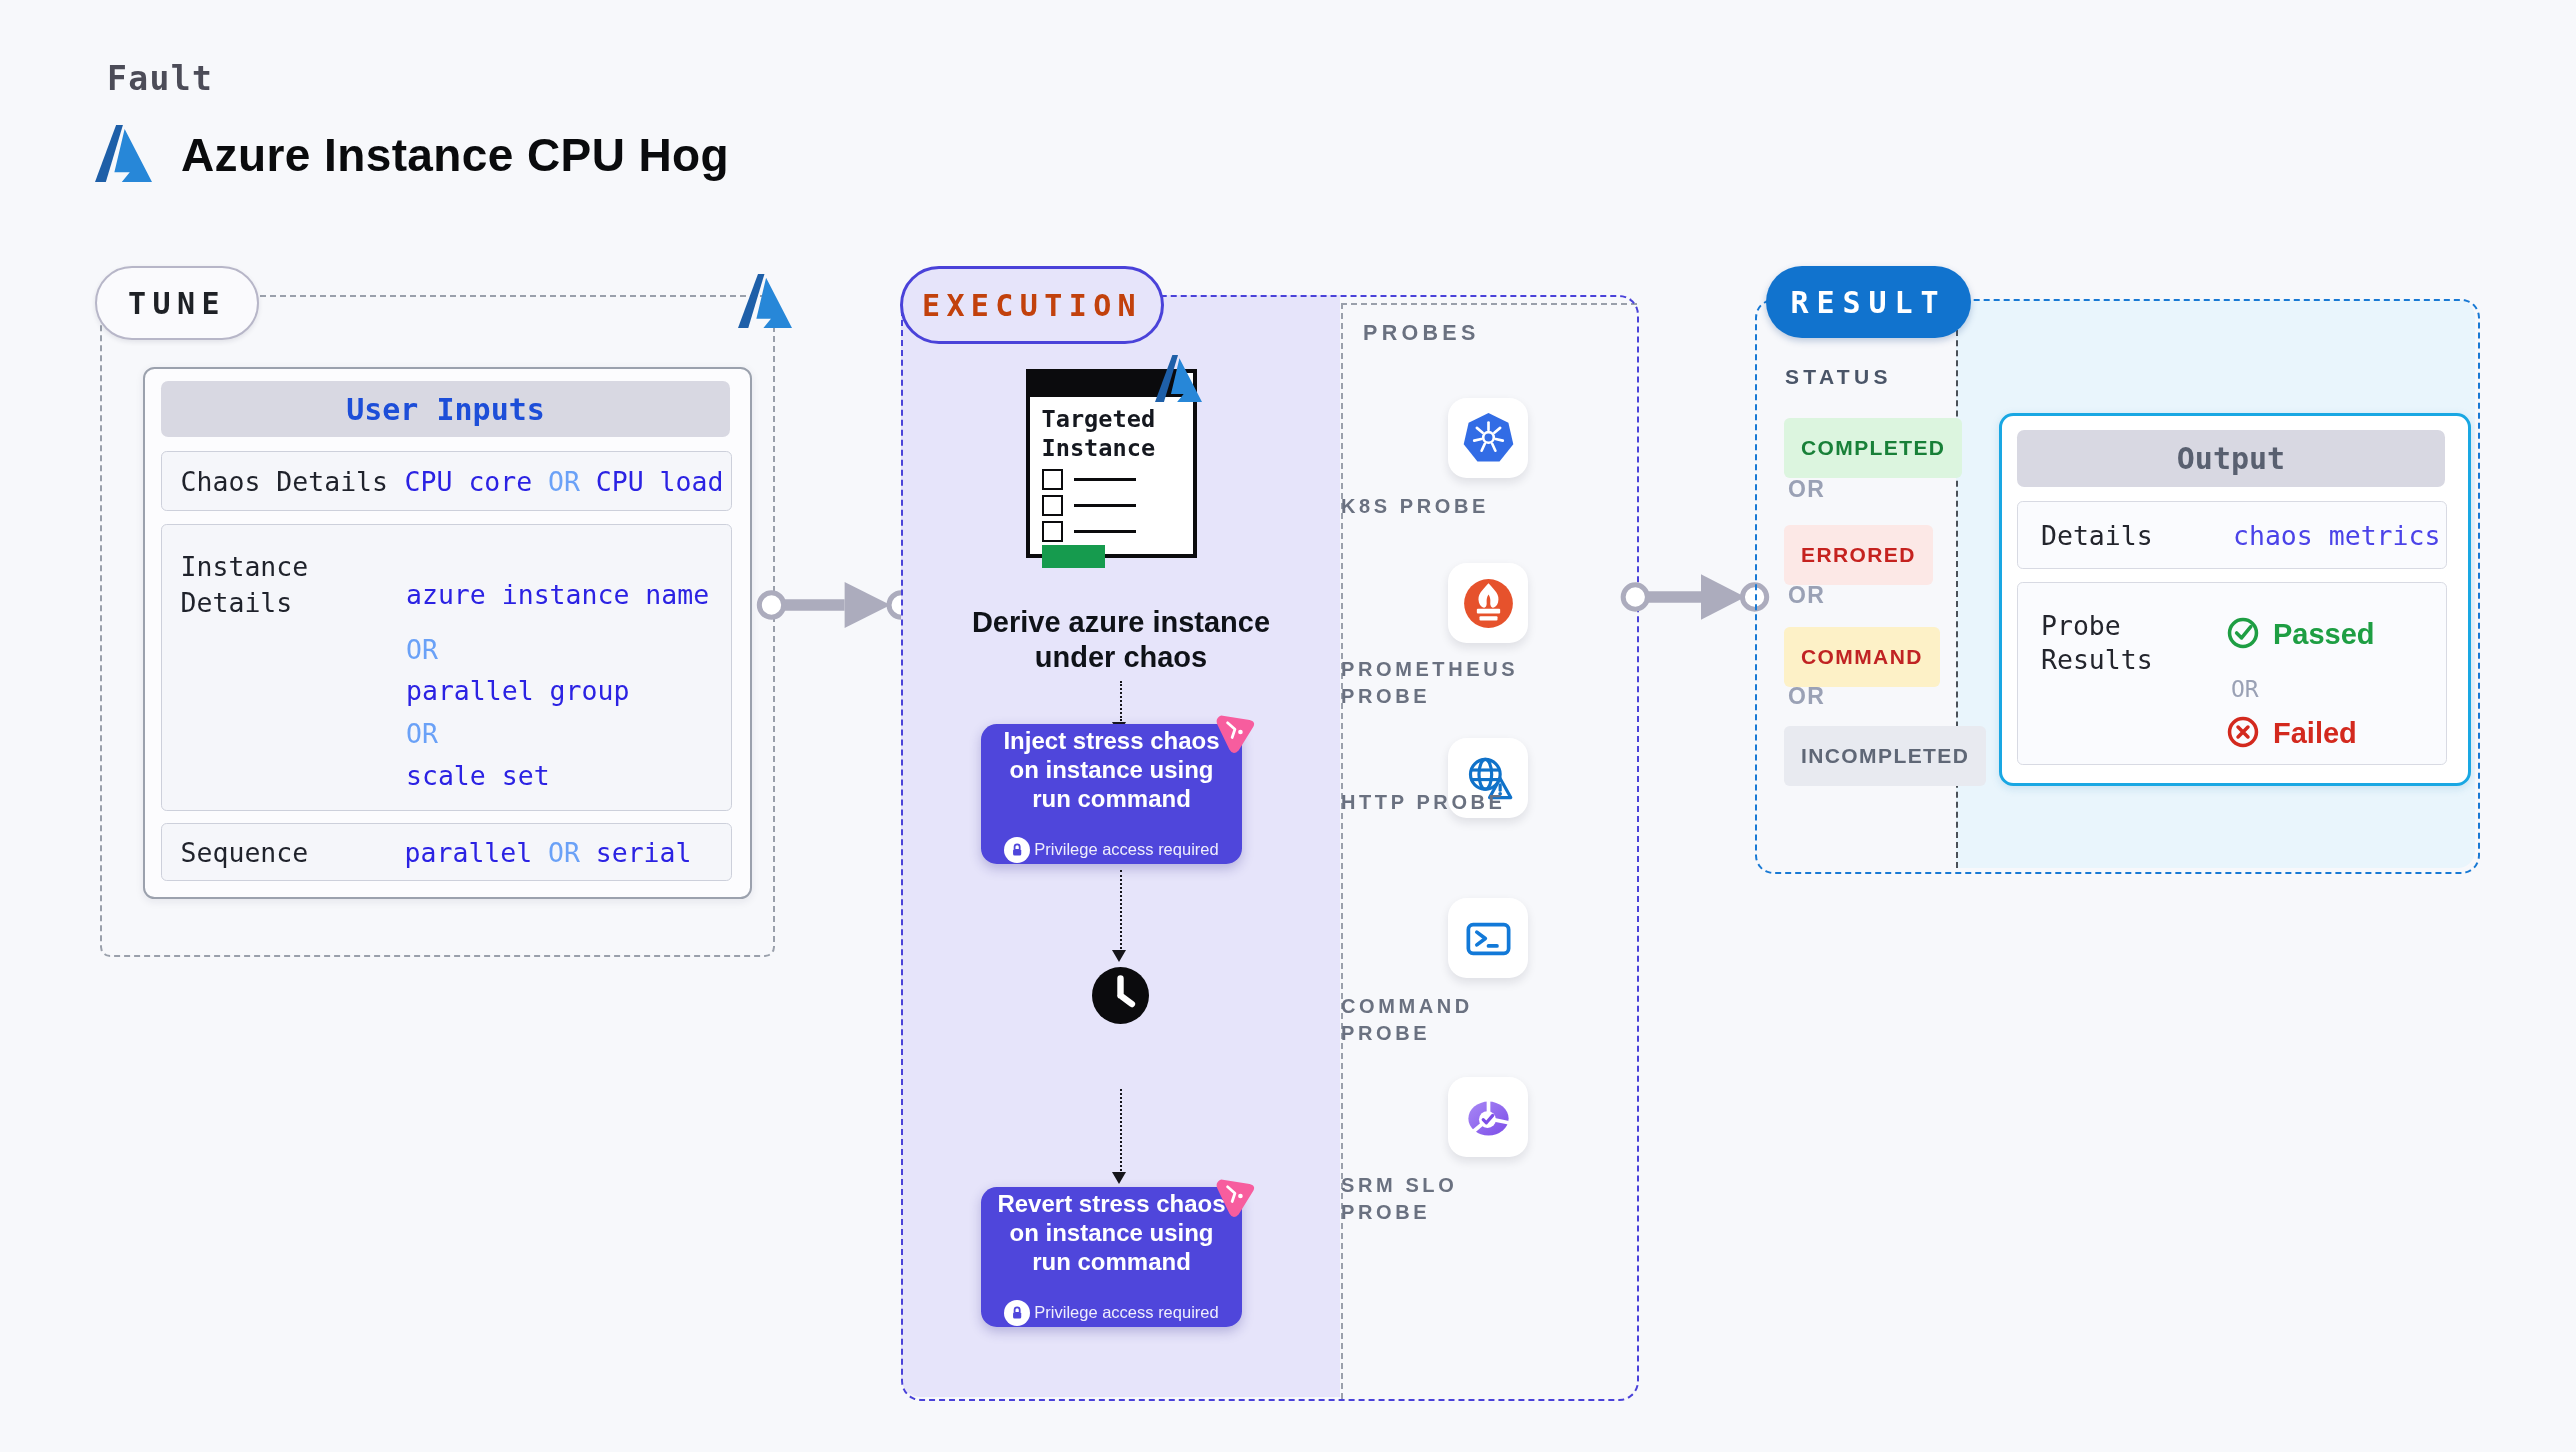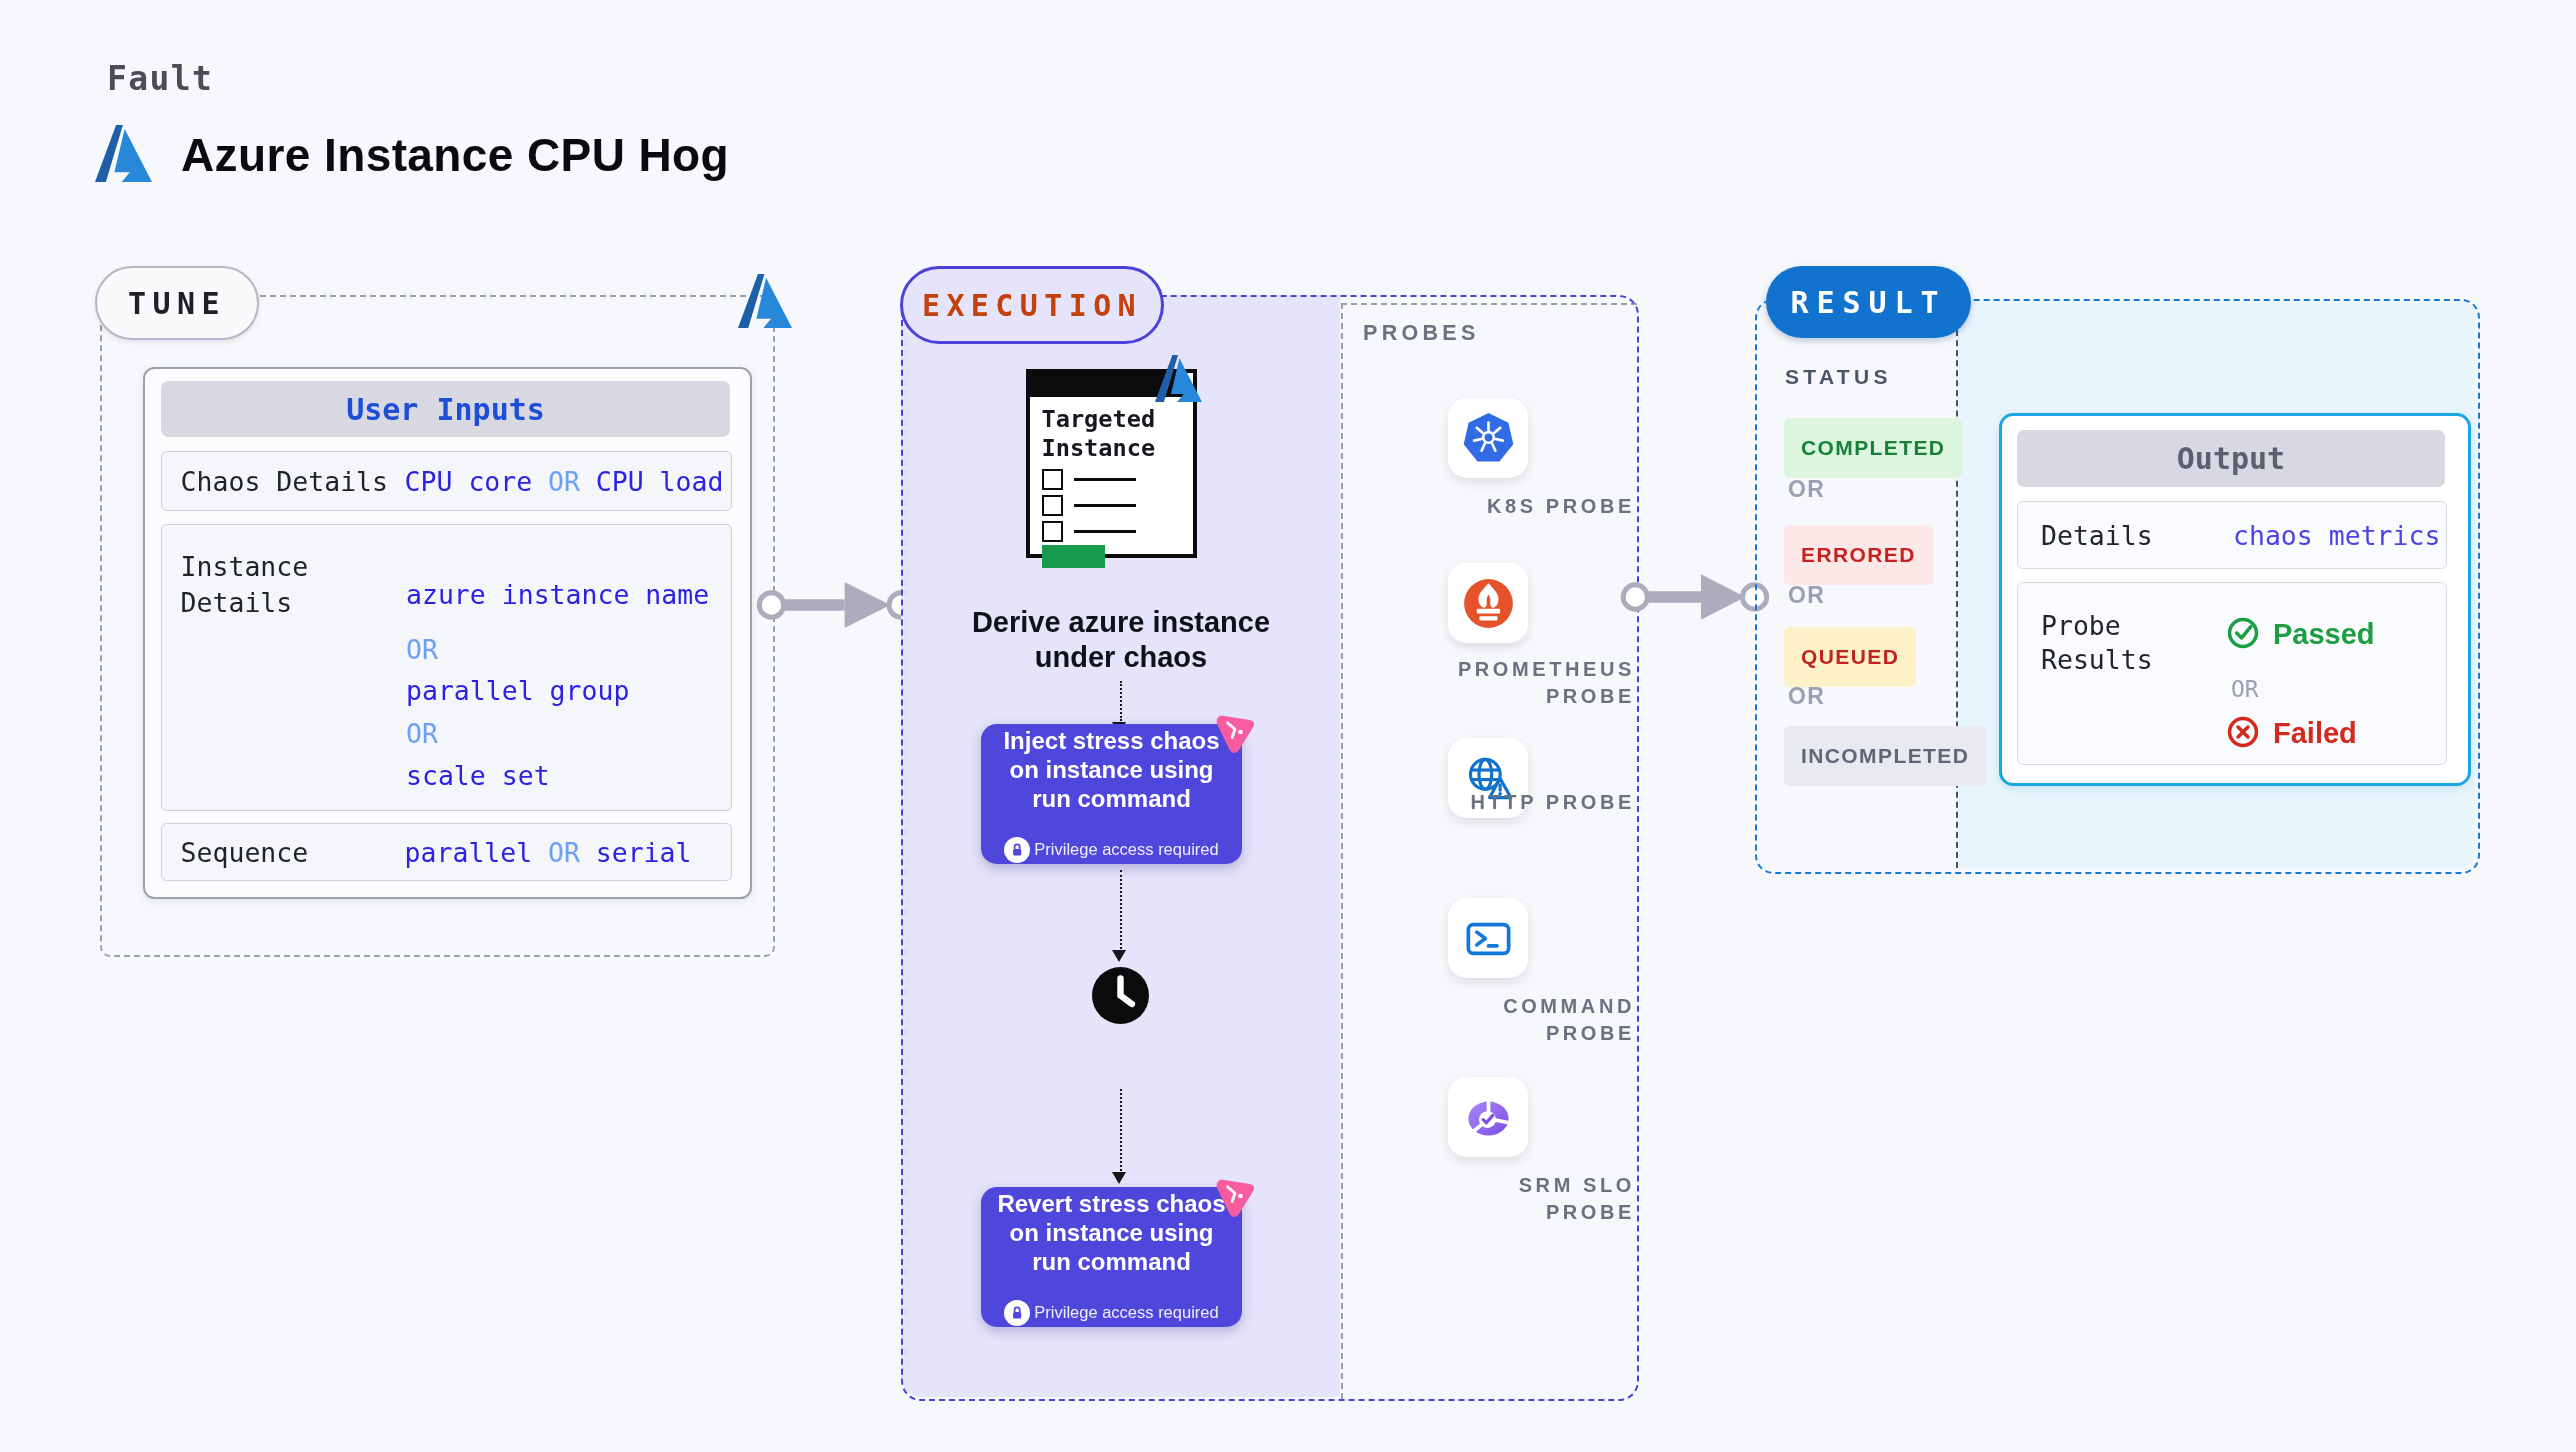--- a/index.html
+++ b/index.html
@@ -81,21 +81,21 @@
   #litmus1{left:1211px;top:709px;} #litmus2{left:1211px;top:1173px;}
 
   
   #clock{left:1092px;top:967px;width:57px;height:57px;}
 
   
   #probes-heading{left:1363px;top:321px;font:700 21.5px "Liberation Sans",sans-serif;color:#6A7180;letter-spacing:4.3px;}
   .probe-card{left:1341px;width:294px;display:flex;justify-content:center;}
   .probe-card-inner{width:80px;height:80px;background:#fff;border-radius:18.6px;box-shadow:0 4.3px 10px rgba(15,23,42,.10);
                     display:flex;align-items:center;justify-content:center;}
-  .probe-label{left:1341px;width:294px;text-align:right;font:700 20px "Liberation Sans",sans-serif;color:#6A7180;
+  .probe-label{left:1341px;width:294px;text-align:left;font:700 20px "Liberation Sans",sans-serif;color:#6A7180;
                letter-spacing:3.6px;line-height:26.5px;text-decoration:underline;}
   .probe-label span{display:inline-block;max-width:193px;}
   #pc0{top:398px;} #pl0{top:493px;}
   #pc1{top:563px;} #pl1{top:656px;}
   #pc2{top:738px;} #pl2{top:789px;}
   #pc3{top:898px;} #pl3{top:993px;}
   #pc4{top:1077px;} #pl4{top:1172px;}
 
   
   #result-border{left:1755px;top:299px;width:721px;height:571px;border:2.9px dashed #1879D4;border-radius:18.6px;}
@@ -368,21 +368,21 @@
   <div class="abs" id="result-cyan"></div>
   <div class="abs" id="result-border"></div>
   <div class="abs" id="result-sep"></div>
   <div class="abs" id="result-pill">RESULT</div>
 
   <div class="abs" id="status-heading">STATUS</div>
   <div class="abs status-badge badge-green" id="sb0">COMPLETED</div>
   <div class="abs status-or" id="so1">OR</div>
   <div class="abs status-badge badge-red" id="sb2">ERRORED</div>
   <div class="abs status-or" id="so3">OR</div>
-  <div class="abs status-badge badge-yellow" id="sb4">QUEUED</div>
+  <div class="abs status-badge badge-yellow" id="sb4">COMMAND</div>
   <div class="abs status-or" id="so5">OR</div>
   <div class="abs status-badge badge-gray" id="sb6">INCOMPLETED</div>
 
   <div class="abs" id="output-card"></div>
   <div class="abs" id="output-header">Output</div>
 
   <div class="abs out-row" id="metrics-row">
     <span id="metrics-label">Details</span>
     <span id="metrics-value">chaos metrics</span>
   </div>

